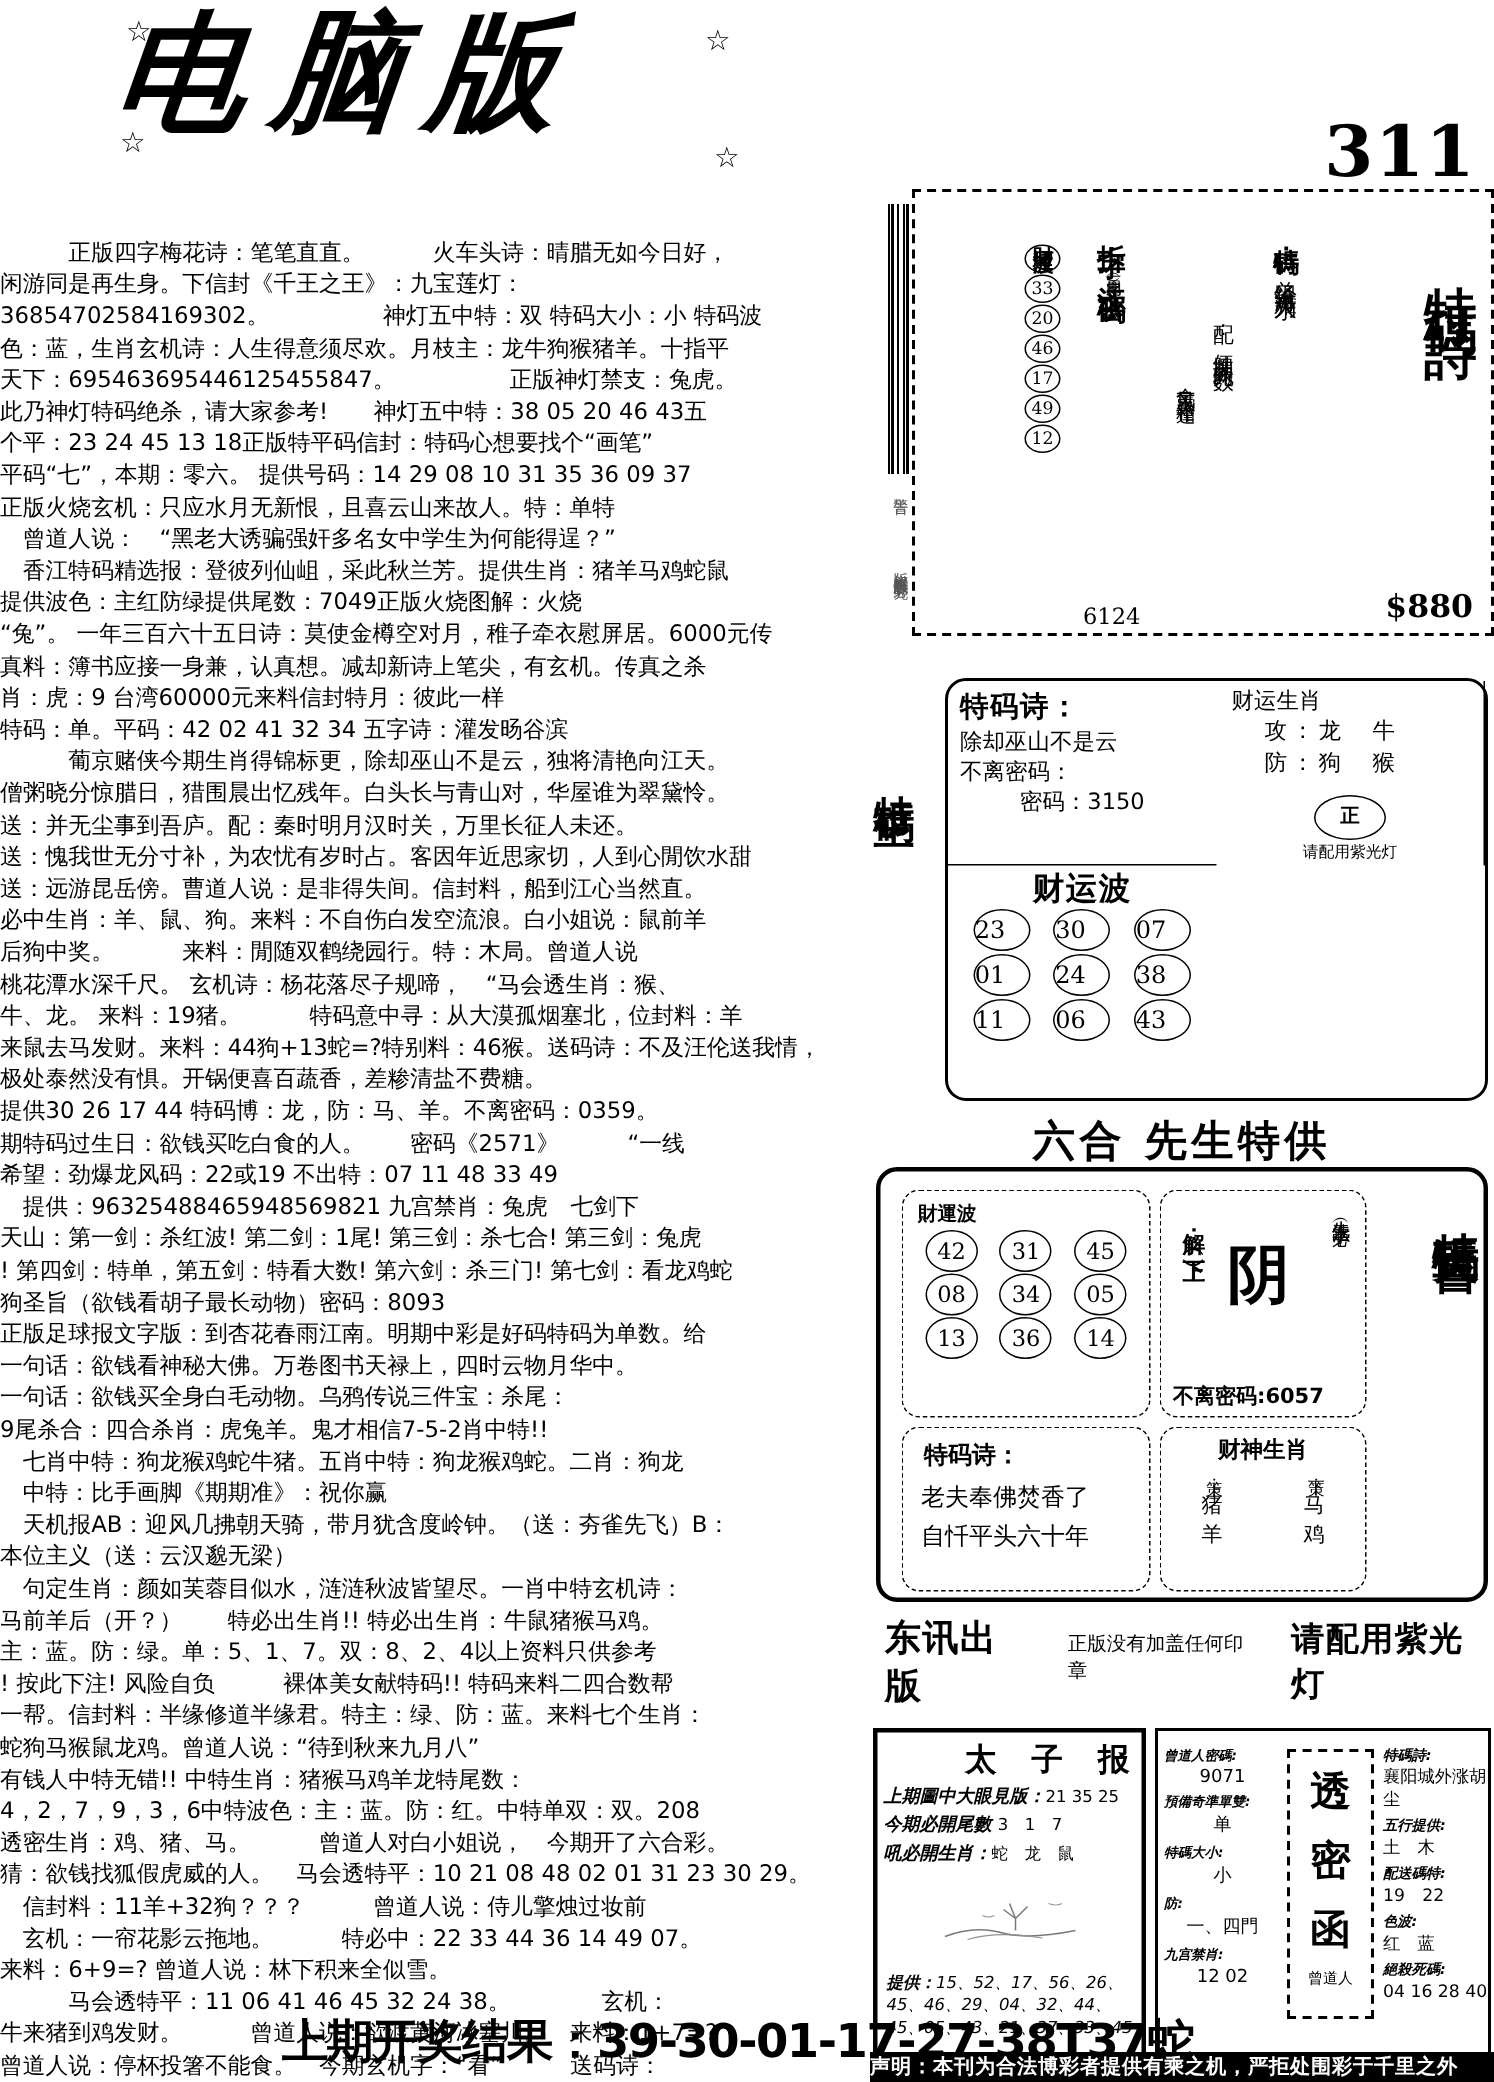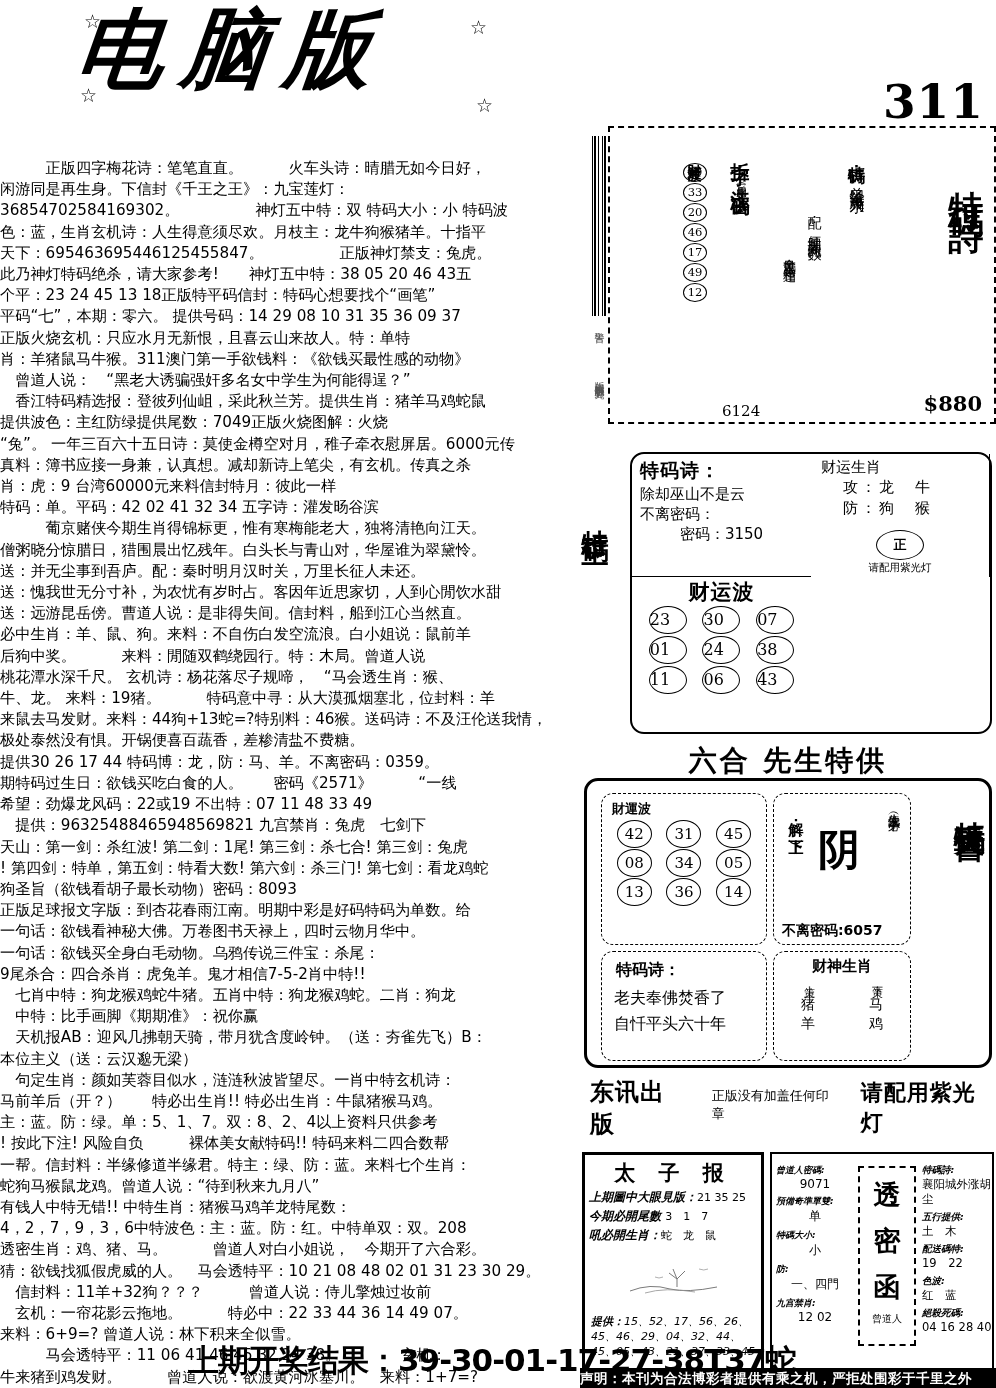--- a/index.html
+++ b/index.html
@@ -205,21 +205,21 @@
   #pub-left{font-size:24px;font-weight:bold;letter-spacing:1px;}
   #pub-mid{font-size:13px;}
   #pub-right{font-size:22px;font-weight:bold;letter-spacing:1px;}
 
   
   #box-taizi{
     position:absolute;left:2px;top:1152px;width:182px;height:228px;
     border:2px solid #000;box-sizing:border-box;
   }
   #box-taizi .inner{border:1px solid #000;height:100%;box-sizing:border-box;position:relative;}
-  #tz-title{text-align:center;font-size:21px;font-weight:bold;letter-spacing:8px;margin-top:4px;
+  #tz-title{text-align:right;font-size:21px;font-weight:bold;letter-spacing:8px;margin-top:4px;
     font-family:"DejaVu Serif","Liberation Serif",serif;}
   .tz-line{font-size:12px;margin:2px 0 0 4px;font-weight:bold;font-style:italic;}
   .tz-line .num{font-style:normal;font-weight:normal;font-size:11px;}
   #tz-art{position:absolute;left:40px;top:106px;width:100px;height:40px;opacity:.65;}
   #tz-supply{position:absolute;left:6px;bottom:18px;font-size:11px;font-style:italic;font-weight:bold;}
   #tz-supply .nums{font-weight:normal;}
 
   #box-toumi{
     position:absolute;left:190px;top:1152px;width:224px;height:228px;
     border:2px solid #000;box-sizing:border-box;
@@ -269,29 +269,28 @@
 <div id="body-text">
     <p>　　　正版四字梅花诗：笔笔直直。　　　火车头诗：晴腊无如今日好，</p>
     <p>闲游同是再生身。下信封《千王之王》：九宝莲灯：</p>
     <p>36854702584169302。　　　　　神灯五中特：双 特码大小：小 特码波</p>
     <p>色：蓝，生肖玄机诗：人生得意须尽欢。月枝主：龙牛狗猴猪羊。十指平</p>
     <p>天下：695463695446125455847。　　　　　正版神灯禁支：兔虎。</p>
     <p>此乃神灯特码绝杀，请大家参考!　　神灯五中特：38 05 20 46 43五</p>
     <p>个平：23 24 45 13 18正版特平码信封：特码心想要找个“画笔”</p>
     <p>平码“七”，本期：零六。 提供号码：14 29 08 10 31 35 36 09 37</p>
     <p>正版火烧玄机：只应水月无新恨，且喜云山来故人。特：单特</p>
-    <p>肖：羊猪鼠马牛猴。311澳门第一手欲钱料：《欲钱买最性感的动物》</p>
     <p>　曾道人说：　“黑老大诱骗强奸多名女中学生为何能得逞？”</p>
     <p>　香江特码精选报：登彼列仙岨，采此秋兰芳。提供生肖：猪羊马鸡蛇鼠</p>
     <p>提供波色：主红防绿提供尾数：7049正版火烧图解：火烧</p>
     <p>“兔”。 一年三百六十五日诗：莫使金樽空对月，稚子牵衣慰屏居。6000元传</p>
     <p>真料：簿书应接一身兼，认真想。减却新诗上笔尖，有玄机。传真之杀</p>
     <p>肖：虎：9 台湾60000元来料信封特月：彼此一样</p>
     <p>特码：单。平码：42 02 41 32 34 五字诗：灌发旸谷滨</p>
-    <p>　　　葡京赌侠今期生肖得锦标更，惟有寒梅能老大，独将清艳向江天。</p>
+    <p>　　　葡京赌侠今期生肖得锦标更，除却巫山不是云，独将清艳向江天。</p>
     <p>僧粥晓分惊腊日，猎围晨出忆残年。白头长与青山对，华屋谁为翠黛怜。</p>
     <p>送：并无尘事到吾庐。配：秦时明月汉时关，万里长征人未还。</p>
     <p>送：愧我世无分寸补，为农忧有岁时占。客因年近思家切，人到心閒饮水甜</p>
     <p>送：远游昆岳傍。曹道人说：是非得失间。信封料，船到江心当然直。</p>
     <p>必中生肖：羊、鼠、狗。来料：不自伤白发空流浪。白小姐说：鼠前羊</p>
     <p>后狗中奖。　　　来料：閒随双鹤绕园行。特：木局。曾道人说</p>
     <p>桃花潭水深千尺。 玄机诗：杨花落尽子规啼，　“马会透生肖：猴、</p>
     <p>牛、龙。 来料：19猪。　　　特码意中寻：从大漠孤烟塞北，位封料：羊</p>
     <p>来鼠去马发财。来料：44狗+13蛇=?特别料：46猴。送码诗：不及汪伦送我情，</p>
     <p>极处泰然没有惧。开锅便喜百蔬香，差糁清盐不费糖。</p>

